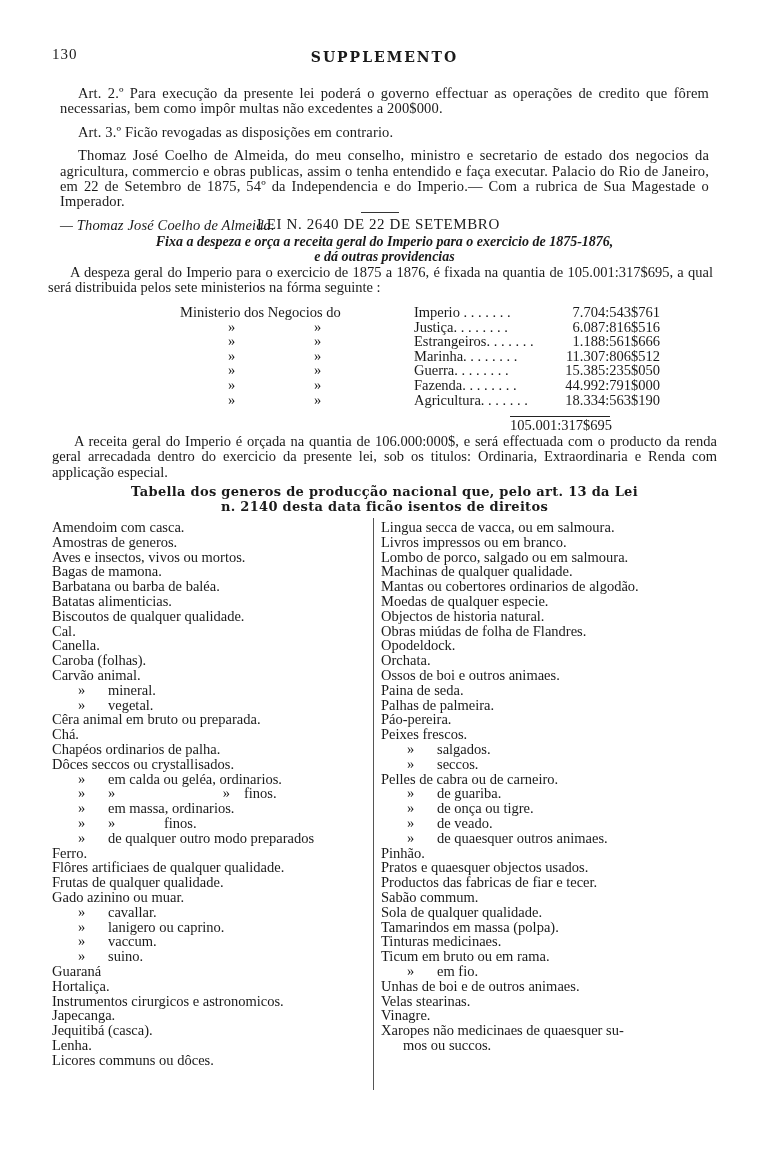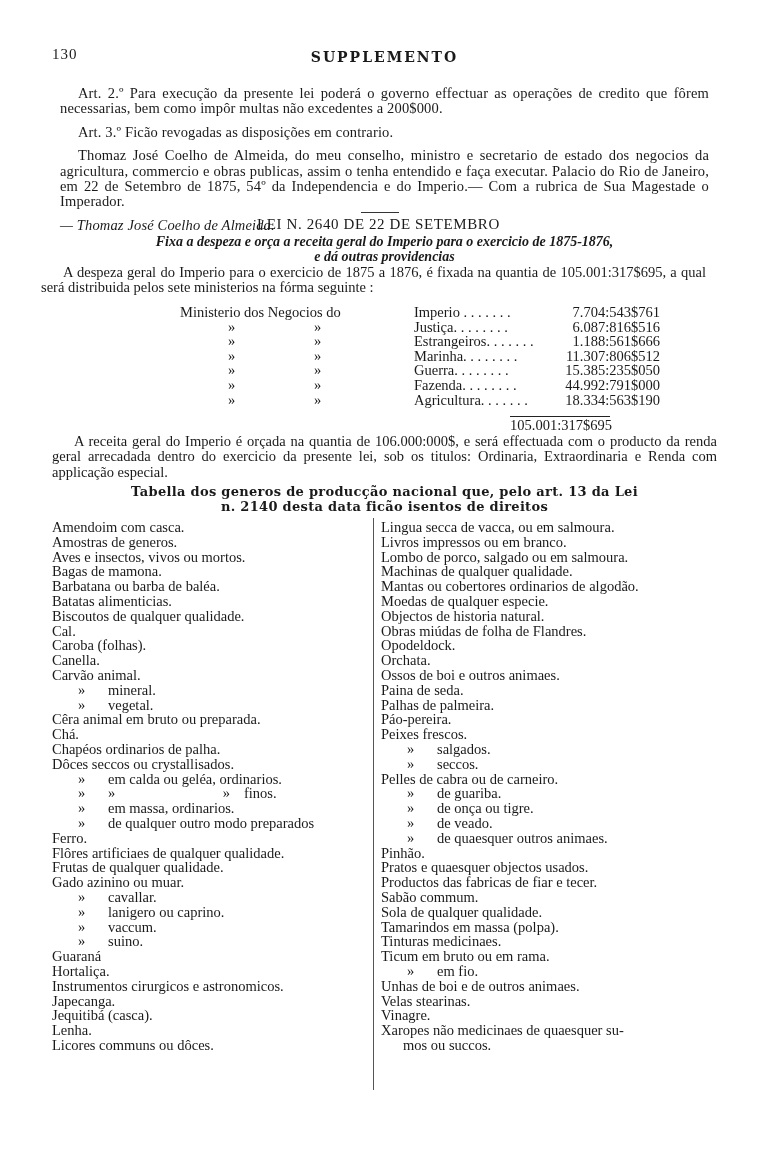--- a/index.html
+++ b/index.html
@@ -81,21 +81,21 @@
       left: 52px; width: 665px; top: 234px;
       text-align: center;
       font-family: "Liberation Serif", serif;
       font-style: italic;
       font-size: 14px;
       line-height: 15px;
       font-weight: bold;
     }
     .budget-intro {
       position: absolute;
-      left: 41px; width: 665px; top: 265px;
+      left: 48px; width: 665px; top: 265px;
       font-family: "Liberation Serif", serif;
       font-size: 14.5px;
       line-height: 15.4px;
       text-align: justify;
     }
     .budget-intro p { margin: 0; text-indent: 22px; }
     .budget-table {
       position: absolute;
       left: 132px; top: 305px;
       width: 480px;
@@ -245,32 +245,33 @@
 
   <div class="col col-left" id="col-left">
       <div class="item">Amendoim com casca.</div>
       <div class="item">Amostras de generos.</div>
       <div class="item">Aves e insectos, vivos ou mortos.</div>
       <div class="item">Bagas de mamona.</div>
       <div class="item">Barbatana ou barba de baléa.</div>
       <div class="item">Batatas alimenticias.</div>
       <div class="item">Biscoutos de qualquer qualidade.</div>
       <div class="item">Cal.</div>
+      <div class="item">Canella.</div>
       <div class="item">Caroba (folhas).</div>
-      <div class="item">Canella.</div>
       <div class="item">Carvão animal.</div>
       <div class="item sub1"><span class="mk">»</span><span>mineral.</span></div>
       <div class="item sub1"><span class="mk">»</span><span>vegetal.</span></div>
       <div class="item">Cêra animal em bruto ou preparada.</div>
       <div class="item">Chá.</div>
       <div class="item">Chapéos ordinarios de palha.</div>
       <div class="item">Dôces seccos ou crystallisados.</div>
       <div class="item sub1"><span class="mk">»</span><span>em calda ou geléa, ordinarios.</span></div>
       <div class="item sub1"><span class="mk">»</span><span class="mk2">»</span><span class="mk3" style="text-align: right; padding-right: 14px; box-sizing: border-box;">»</span><span>finos.</span></div>
       <div class="item sub1"><span class="mk">»</span><span>em massa, ordinarios.</span></div>
+      <div class="item sub1"><span class="mk">»</span><span class="mk2">»</span><span>finos.</span></div>
       <div class="item sub1"><span class="mk">»</span><span>de qualquer outro modo preparados</span></div>
       <div class="item">Ferro.</div>
       <div class="item">Flôres artificiaes de qualquer qualidade.</div>
       <div class="item">Frutas de qualquer qualidade.</div>
       <div class="item">Gado azinino ou muar.</div>
       <div class="item sub1"><span class="mk">»</span><span>cavallar.</span></div>
       <div class="item sub1"><span class="mk">»</span><span>lanigero ou caprino.</span></div>
       <div class="item sub1"><span class="mk">»</span><span>vaccum.</span></div>
       <div class="item sub1"><span class="mk">»</span><span>suino.</span></div>
       <div class="item">Guaraná</div>

